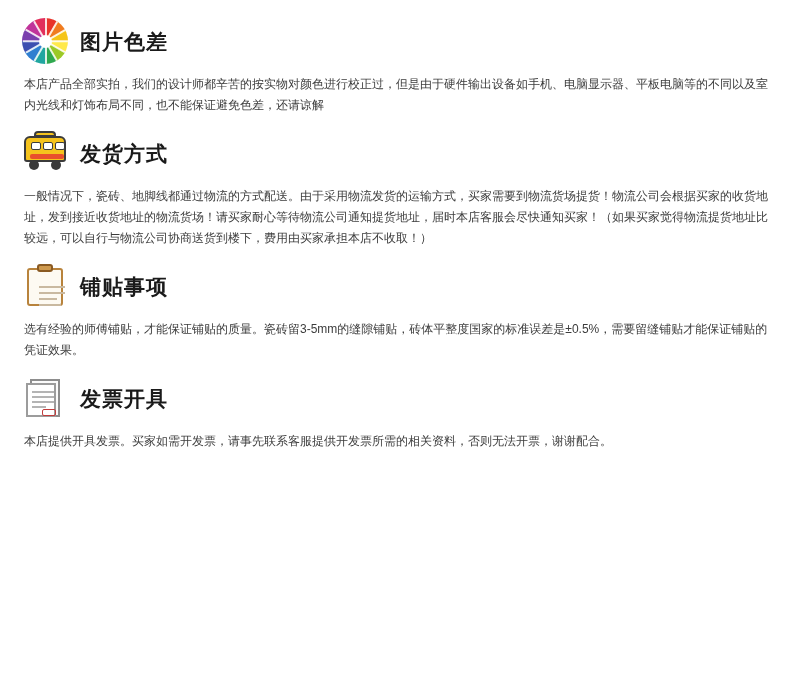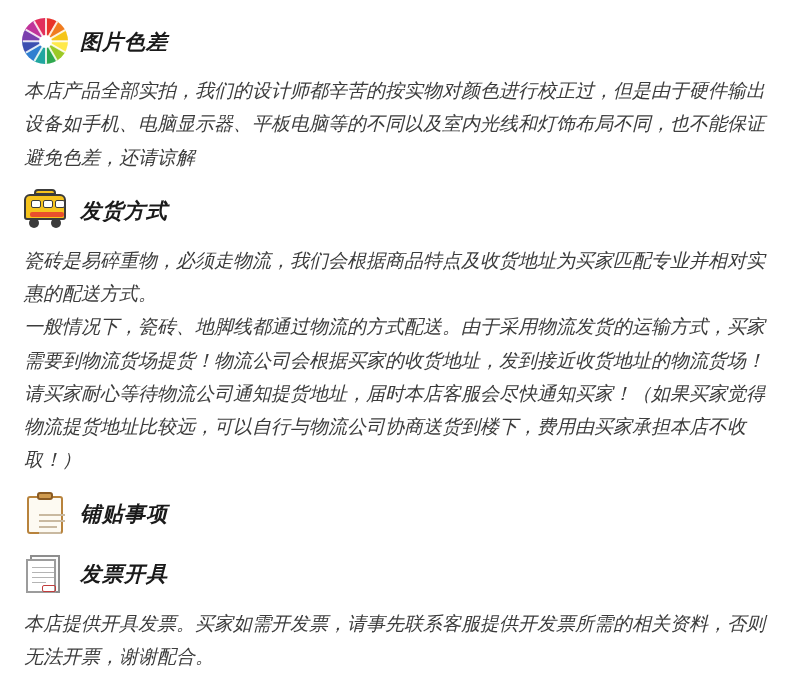--- a/index.html
+++ b/index.html
@@ -13,21 +13,20 @@
     font-family: "Liberation Sans", "DejaVu Sans", sans-serif;
     color: #333333;
     overflow: hidden;
   }
   .page {
     width: 790px;
     height: 519px;
     position: relative;
     box-sizing: border-box;
     padding: 18px 22px 0 22px;
-    font-style: italic;
   }
   .section {
     margin-bottom: 14px;
   }
   .sec-head {
     display: flex;
     align-items: center;
     gap: 12px;
     margin-bottom: 10px;
   }
@@ -38,21 +37,21 @@
     position: relative;
   }
   .sec-title {
     font-size: 21px;
     font-weight: bold;
     color: #1a1a1a;
     letter-spacing: 1px;
     line-height: 1;
   }
   .sec-body {
-    font-size: 19px;
+    font-size: 12px;
     line-height: 1.75;
     color: #3c3c3c;
     padding-left: 2px;
   }
   .sec-body p {
     margin: 0;
   }
   
   .wheel {
     width: 46px; height: 46px;
@@ -295,21 +294,20 @@
             <div class="win w3"></div>
             <div class="stripe"></div>
           </div>
           <div class="wheelz wl"></div>
           <div class="wheelz wr"></div>
         </div>
       </div>
       <div class="sec-title">发货方式</div>
     </div>
     <div class="sec-body">
-      <p>瓷砖是易碎重物，必须走物流，我们会根据商品特点及收货地址为买家匹配专业并相对实惠的配送方式。</p>
       <p>一般情况下，瓷砖、地脚线都通过物流的方式配送。由于采用物流发货的运输方式，买家需要到物流货场提货！物流公司会根据买家的收货地址，发到接近收货地址的物流货场！请买家耐心等待物流公司通知提货地址，届时本店客服会尽快通知买家！（如果买家觉得物流提货地址比较远，可以自行与物流公司协商送货到楼下，费用由买家承担本店不收取！）</p>
     </div>
   </div>
 
   <div class="section">
   </div>
 
   <div class="section">
     <div class="sec-head">
       <div class="sec-icon">
@@ -317,20 +315,23 @@
           <div class="board">
             <div class="ln l1"></div>
             <div class="ln l2"></div>
             <div class="ln l3"></div>
             <div class="ln l4"></div>
           </div>
           <div class="clipo"></div>
         </div>
       </div>
       <div class="sec-title">铺贴事项</div>
+    </div>
+    <div class="sec-body">
+      <p>选有经验的师傅铺贴，才能保证铺贴的质量。瓷砖留3-5mm的缝隙铺贴，砖体平整度国家的标准误差是±0.5%，需要留缝铺贴才能保证铺贴的凭证效果。</p>
     </div>
   </div>
 
   <div class="section">
     <div class="sec-head">
       <div class="sec-icon">
         <div class="inv">
           <div class="sheet"></div>
           <div class="sheet2">
             <div class="r r1"></div>

